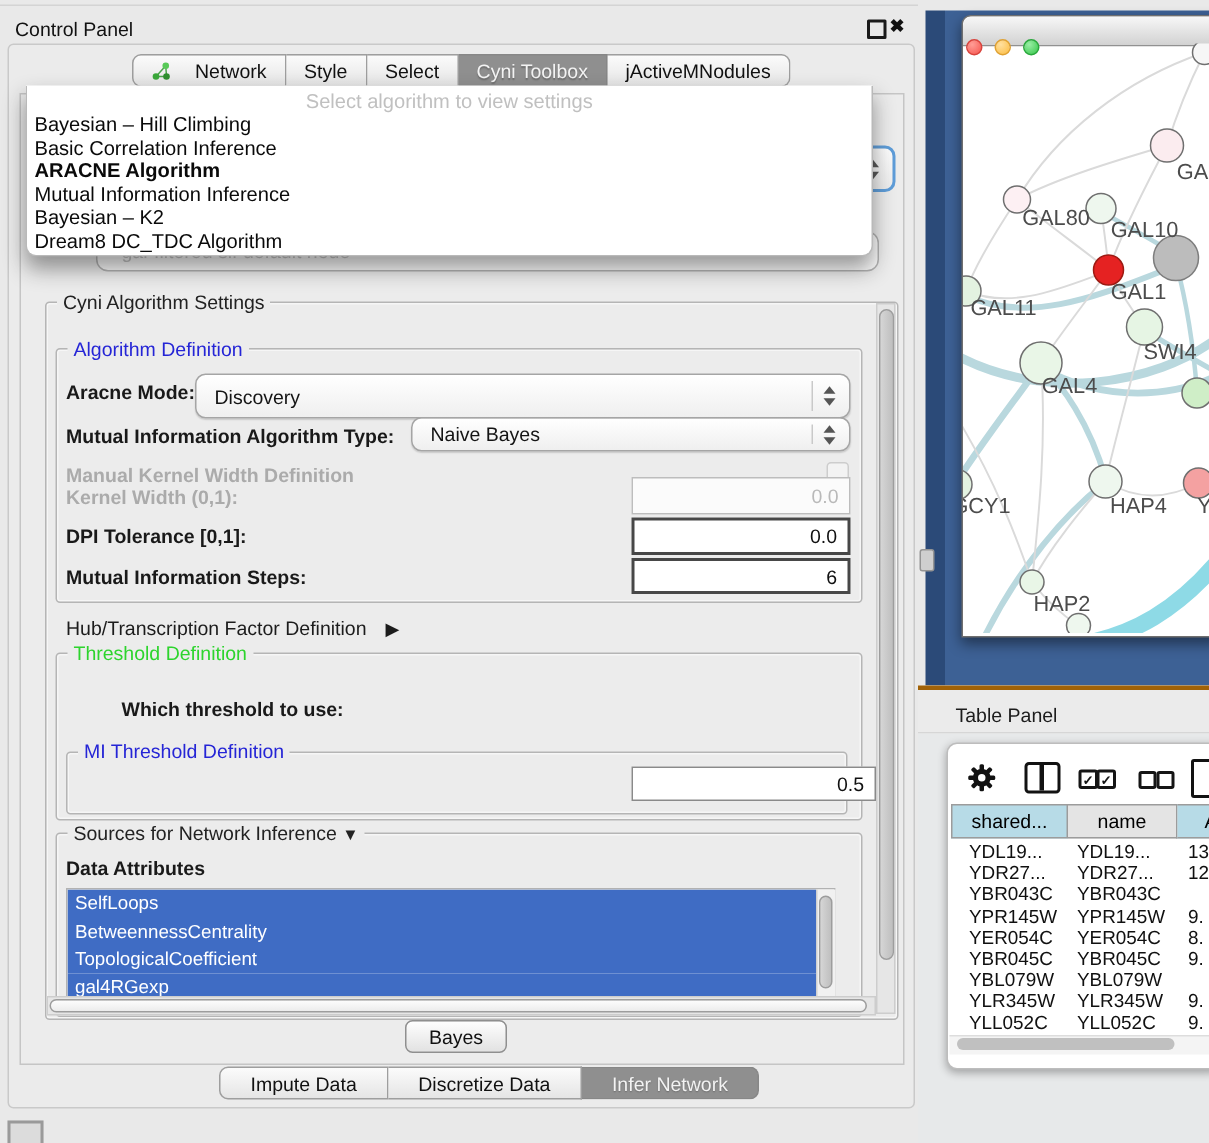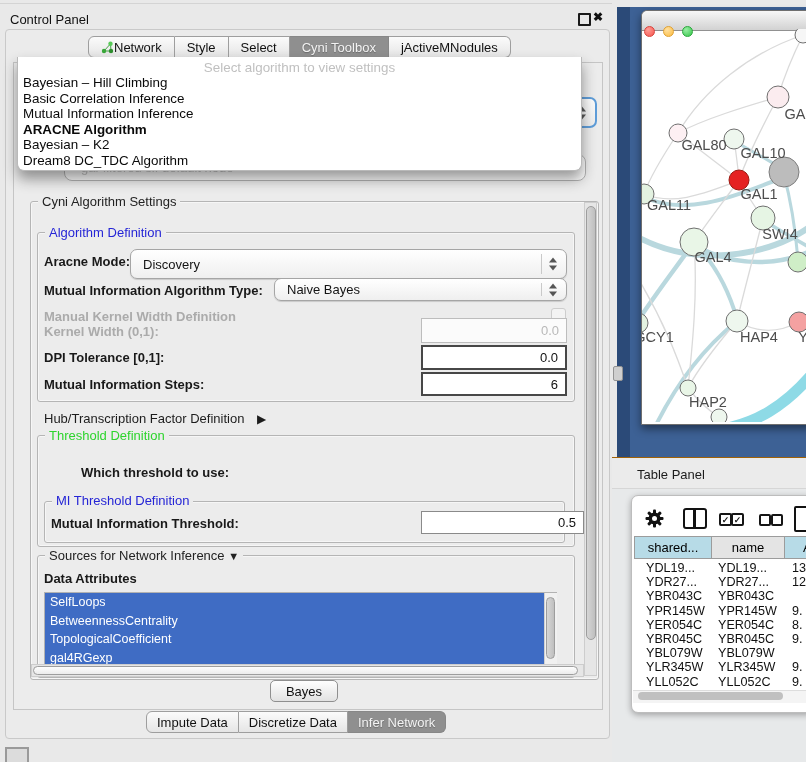--- a/index.html
+++ b/index.html
@@ -18,23 +18,23 @@
   .fld.en2{border:1px solid #8a8a8a}
   .combo{position:absolute;background:linear-gradient(#ffffff,#efefef);border:1px solid #a5a5a5;border-radius:7px;
          font-size:13px;color:#141414;display:flex;align-items:center;padding-left:12px;box-sizing:border-box;
          box-shadow:0 1px 1px rgba(0,0,0,.15)}
   .combo .sep{position:absolute;right:24px;top:4px;bottom:4px;width:1px;background:#c9c9c9}
   .stepper{position:absolute;right:8px;top:50%;transform:translateY(-50%);width:9px;height:13px}
   .stepper:before{content:"";position:absolute;left:0;top:0;border-left:4px solid transparent;border-right:4px solid transparent;border-bottom:5px solid #555}
   .stepper:after{content:"";position:absolute;left:0;bottom:0;border-left:4px solid transparent;border-right:4px solid transparent;border-top:5px solid #555}
   
   .tabbar{position:absolute;display:flex;height:22px}
-  .tab{display:flex;align-items:center;justify-content:center;gap:0;font-size:13px;color:#111;
+  .tab{display:flex;align-items:center;justify-content:center;gap:16px;font-size:13px;color:#111;
        background:linear-gradient(#fbfbfb,#e5e5e5);border:1px solid #9e9e9e;border-left:none;white-space:nowrap;cursor:default}
-  .tab.top{padding:0 12px}.tab.bot{padding:0 10px}
+  .tab.top{padding:0 12px}.tab.bot{padding:0 20px}
   .tab:first-child{border-left:1px solid #9e9e9e;border-radius:6px 0 0 6px}
   .tab:last-child{border-radius:0 6px 6px 0}
   .tab.sel{background:#8f8f8f;color:#f3f3f3;border-color:#878787;text-shadow:0 1px 1px rgba(0,0,0,.25)}
   
   #algo-dropdown{position:absolute;left:17px;top:57px;width:563px;height:113px;background:#fff;
                  border:1px solid #b9b9b9;border-top:none;border-radius:0 0 7px 7px;
                  box-shadow:0 8px 14px rgba(30,30,30,.45);z-index:60}
   .dd-ph{height:15px;margin-top:3px;text-align:center;font-size:13.4px;color:#c0c0c0}
   .dd-item{height:15.6px;line-height:15.6px;padding-left:5px;font-size:13.4px;color:#0a0a0a;white-space:nowrap}
   .dd-item.bold{font-weight:bold}
@@ -132,21 +132,20 @@
     <span style="margin-left:9px;font-size:12px">▶</span>
   </div>
 
   <div class="gb" style="left:37px;top:435px;width:536px;height:110px"></div>
   <div class="gl" style="left:45px;top:429px;color:#2dd42d">Threshold Definition</div>
 
   <div class="lbl" style="left:81px;top:465px">Which threshold to use:</div>
 
   <div class="gb" style="left:44px;top:501px;width:519px;height:40px"></div>
   <div class="gl" style="left:52px;top:494px;color:#2525d6">MI Threshold Definition</div>
-  <div class="lbl" style="left:51px;top:516px">Mutual Information Threshold:</div>
   <div class="fld en2" style="left:421px;top:511px;width:163px;height:23px">0.5</div>
 
   <div class="gb" style="left:37px;top:555px;width:536px;height:121px"></div>
   <div class="gl" style="left:45px;top:549px">
     <span>Sources for Network Inference</span>
     <span style="font-size:11px"> ▼</span>
   </div>
   <div class="lbl" style="left:44px;top:571px">Data Attributes</div>
   <div id="attr-list">
       <div class="attr-item">SelfLoops</div>
@@ -187,22 +186,22 @@
   <div class="abs" style="left:64px;top:154px;width:522px;height:27px;border:1px solid #b3b3b3;border-radius:8px;background:#fcfcfc;z-index:10;
        display:flex;align-items:center;padding-left:16px;box-sizing:border-box;font-size:13px;color:#c2c2c2">
     <span>gal-filtered sif default node</span>
   </div>
 
   <div id="algo-dropdown">
     <div class="dd-ph">Select algorithm to view settings</div>
     <div id="dd-items">
         <div class="dd-item">Bayesian – Hill Climbing</div>
         <div class="dd-item">Basic Correlation Inference</div>
+        <div class="dd-item bold">ARACNE Algorithm</div>
         <div class="dd-item">Mutual Information Inference</div>
-        <div class="dd-item bold">ARACNE Algorithm</div>
         <div class="dd-item">Bayesian – K2</div>
         <div class="dd-item">Dream8 DC_TDC Algorithm</div>
       </div>
   </div>
 
   <div class="abs" style="left:617px;top:7px;width:189px;height:450px;background:linear-gradient(90deg,#2b4a78 0,#2b4a78 13px,#3d6195 13px)"></div>
 
   <div class="abs" style="left:613px;top:366px;width:8px;height:13px;background:#cfcfcf;border:1px solid #949494;border-radius:2px;z-index:5"></div>
 
   <div class="abs" style="left:641px;top:10px;width:170px;height:413px;background:#fff;border:1px solid #6f6f6f;border-radius:6px 0 0 0;box-shadow:0 4px 9px rgba(0,0,0,.45)">
@@ -259,21 +258,21 @@
       <text x="117" y="170" text-anchor="middle" class="net-label">GAL1</text>
       <text x="27" y="181" text-anchor="middle" class="net-label">GAL11</text>
       <text x="138" y="210" text-anchor="middle" class="net-label">SWI4</text>
       <text x="71" y="233" text-anchor="middle" class="net-label">GAL4</text>
       <text x="12" y="313" text-anchor="middle" class="net-label">GCY1</text>
       <text x="117" y="313" text-anchor="middle" class="net-label">HAP4</text>
       <text x="161" y="313" text-anchor="middle" class="net-label">Y</text>
       <text x="66" y="378" text-anchor="middle" class="net-label">HAP2</text>
     </svg>
 
-  <div class="abs" style="left:612px;top:457px;width:194px;height:32px;background:#ebebeb;border-top:1px solid #a16207;border-bottom:1px solid #d6d6d6;box-sizing:border-box">
+  <div class="abs" style="left:612px;top:457px;width:194px;height:32px;background:#ebebeb;border-top:3px solid #a16207;border-bottom:1px solid #d6d6d6;box-sizing:border-box">
     <span style="position:absolute;left:25px;top:9px;font-size:13px;color:#1c1c1c">Table Panel</span>
   </div>
   <div class="abs" style="left:612px;top:489px;width:194px;height:273px;background:#e7e9ea"></div>
 
   <div class="abs" style="left:631px;top:495px;width:181px;height:216px;background:#fff;border:1px solid #bdbdbd;border-radius:7px;box-shadow:0 2px 6px rgba(0,0,0,.3)"></div>
 
   <svg class="abs" style="left:645px;top:509px" width="19" height="19" viewBox="0 0 19 19">
     <g fill="#121212">
       <g>
           <rect x="8" y="0.5" width="3" height="18" rx="1"></rect>

